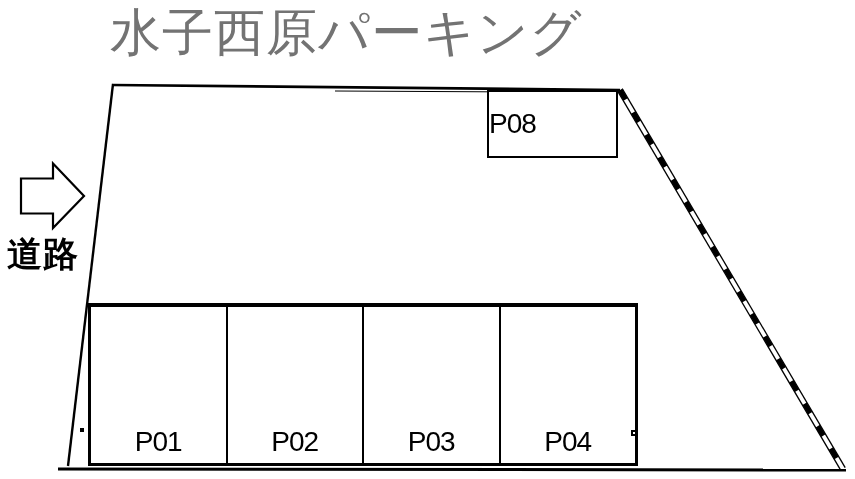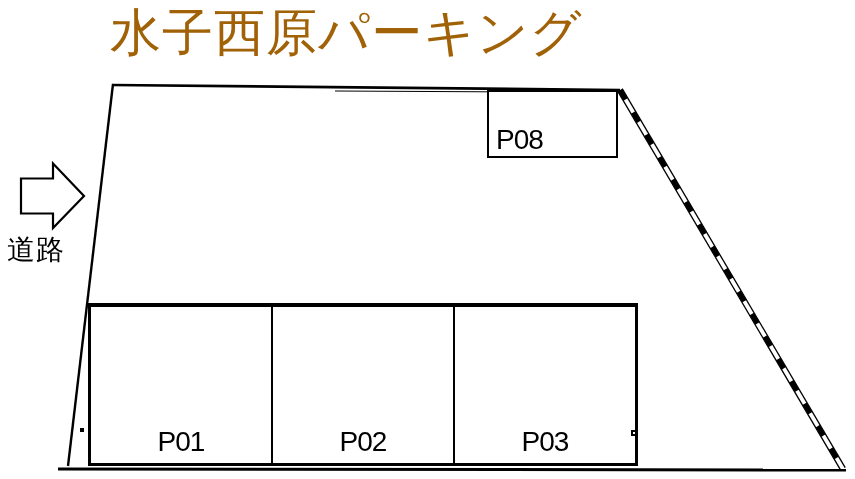--- a/index.html
+++ b/index.html
@@ -8,41 +8,41 @@
     font-family:"Liberation Sans","DejaVu Sans",sans-serif;
     color:#000;
     -webkit-font-smoothing:antialiased;
   }
   .abs{position:absolute;}
 
   
   .title{
     left:110px;top:5px;
     font-size:51px;line-height:1.1;letter-spacing:1px;
-    white-space:nowrap;color:#a16207;
+    white-space:nowrap;color:#737373;
   }
 
   
   .road-label{
     left:7px;top:235px;
-    font-size:28px;line-height:1.1;letter-spacing:1px;
+    font-size:35px;line-height:1.1;letter-spacing:1px;font-weight:bold;
   }
 
   
   .lot-svg{left:0;top:0;width:855px;height:479px;pointer-events:none;}
 
   
   .arrow-svg{left:0;top:0;width:855px;height:479px;pointer-events:none;}
 
   
   .p08-box{
     left:487px;top:90px;width:131px;height:68px;
     border:2px solid #000;box-sizing:border-box;
-    display:flex;align-items:flex-end;
-    padding-left:7px;
+    display:flex;align-items:center;
+    padding-left:0;
     font-size:28px;letter-spacing:-1px;
     background:#fff;
   }
 
   
   .row-box{
     left:88px;top:303px;width:550px;height:163px;
     border:3px solid #000;border-top-width:4px;
     box-sizing:border-box;
     display:flex;background:#fff;
@@ -97,16 +97,19 @@
 <div class="abs row-box">
   <div class="stall">
     <span>P01</span>
   </div>
   <div class="stall">
     <span>P02</span>
   </div>
   <div class="stall">
     <span>P03</span>
   </div>
+  <div class="stall">
+    <span>P04</span>
+  </div>
 </div>
 
 <div class="abs mark-square"></div>
 <div class="abs mark-notch"></div>
 
 </body></html>

